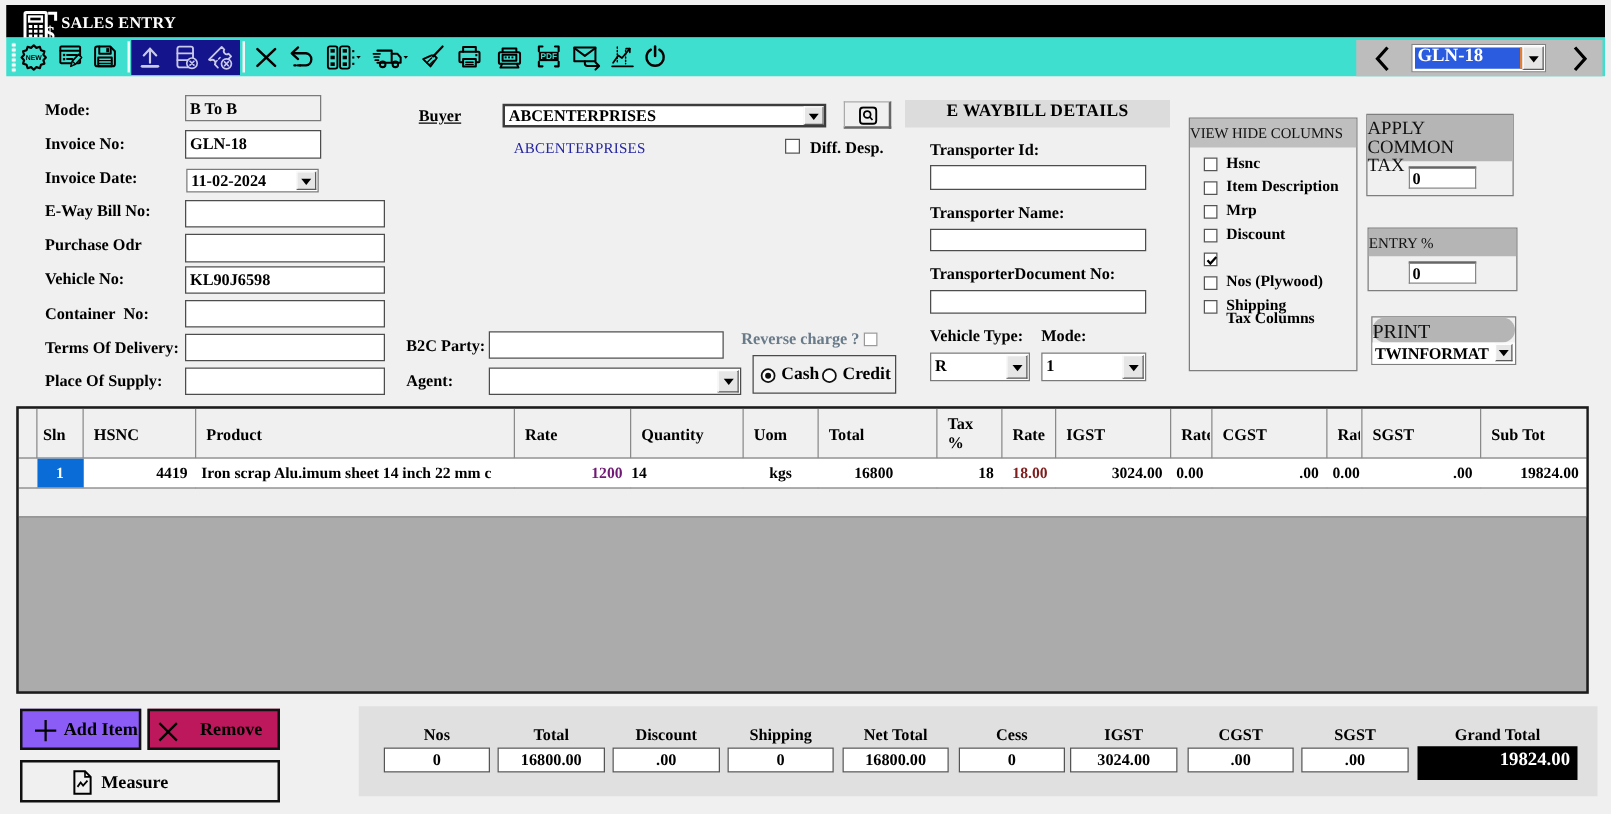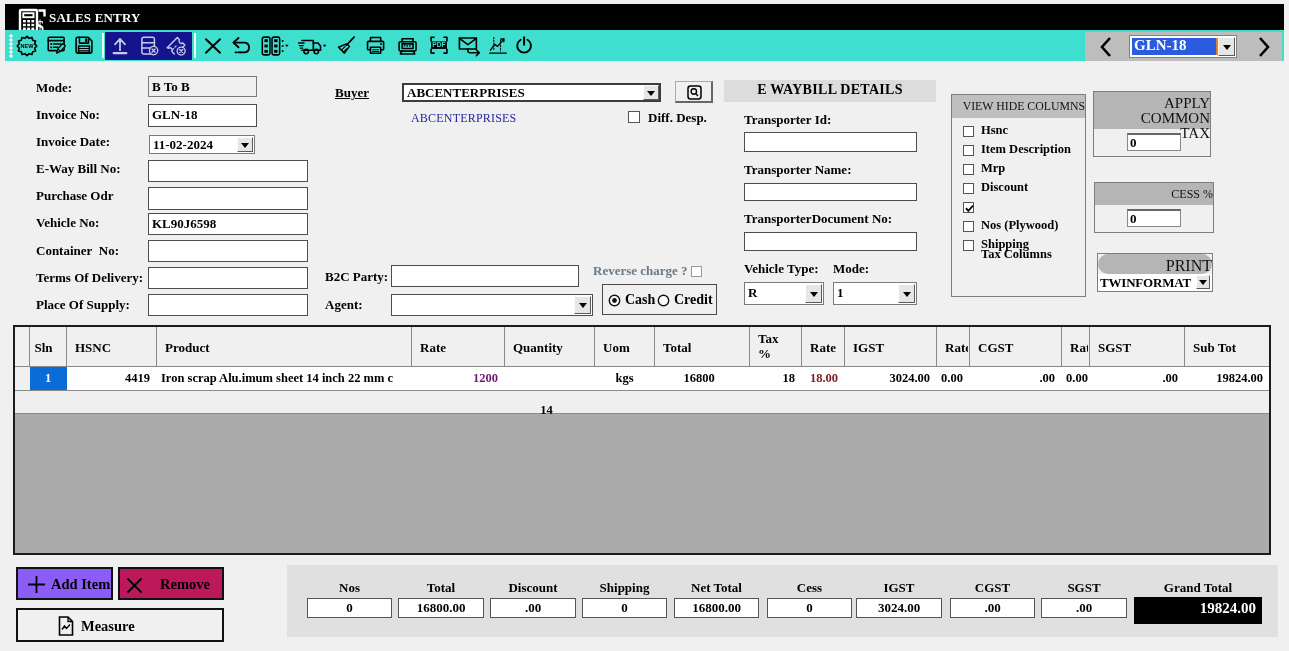--- a/index.html
+++ b/index.html
@@ -4,21 +4,21 @@
 <style>
 * { margin:0; padding:0; box-sizing:border-box; }
 html,body { width:1289px; height:651px; background:#f0f0f0; font-family:"Liberation Serif", serif; overflow:hidden; }
 .abs { position:absolute; }
 .lbl { position:absolute; font-weight:bold; font-size:13px; color:#000; white-space:nowrap; }
 .inp { position:absolute; background:#fff; border:1.5px solid #4d4d4d; font-weight:bold; font-size:13px; padding:2px 3px; white-space:nowrap; overflow:hidden; }
 .gray-inp { background:#f0f0f0; }
 .ddbtn { position:absolute; background:#e6e6e6; border:1px solid #9a9a9a; border-top-color:#fdfdfd; border-left-color:#fdfdfd; border-right-color:#5a5a5a; border-bottom-color:#5a5a5a; }
 .ddbtn:after { content:""; position:absolute; left:50%; top:50%; margin-left:-4px; margin-top:-2px; border-left:4px solid transparent; border-right:4px solid transparent; border-top:5px solid #000; }
 .cb { position:absolute; width:11px; height:11px; background:#fff; border:1px solid #555; }
-.hdrbar { position:absolute; background:#b5b5b5; text-align:right; font-size:13px; color:#111; }
+.hdrbar { position:absolute; background:#b5b5b5; text-align:left; font-size:13px; color:#111; }
 .panelbox { position:absolute; border:1px solid #7e7e7e; background:#f0f0f0; }
 </style>
 </head>
 <body>
 
 <div class="abs" style="left:5px; top:4px; width:1279px; height:26px; background:#000;">
   <svg class="abs" style="left:12px; top:4px;" width="34" height="25" viewBox="0 0 34 25">
     <path d="M21.5 2.5 H27.5 V8.5" fill="none" stroke="#fff" stroke-width="2.4"></path>
     <rect x="3" y="2" width="17" height="21" rx="1" fill="#000" stroke="#fff" stroke-width="2.4"></rect>
     <rect x="6.3" y="5.2" width="10.2" height="4" fill="none" stroke="#fff" stroke-width="1.9"></rect>
@@ -276,21 +276,21 @@
     <div class="cb" style="left:963px; top:240px;"></div>
     <div class="lbl" style="left:981px; top:237px; font-size:12.5px;">Shipping</div>
   </div>
 
 <div class="panelbox" style="left:1093px; top:91px; width:118px; height:66px;">
   <div class="hdrbar" style="left:0; top:0; width:116px; height:37px; padding-top:4px; font-size:15px; line-height:15px;">APPLY COMMON<br>TAX</div>
   <div class="inp" style="left:33px; top:41px; width:54px; height:18px; border:1px solid #888; border-top:2px solid #666; padding:0 2px; font-size:13px;">0</div>
 </div>
 
 <div class="panelbox" style="left:1094px; top:182px; width:120px; height:51px;">
-  <div class="hdrbar" style="left:0; top:0; width:118px; height:22px; padding-top:4px; font-size:12px;">CESS %</div>
+  <div class="hdrbar" style="left:0; top:0; width:118px; height:22px; padding-top:4px; font-size:12px;">ENTRY %</div>
   <div class="inp" style="left:32px; top:26px; width:54px; height:18px; border:1px solid #888; border-top:2px solid #666; padding:0 2px; font-size:13px;">0</div>
 </div>
 
 <div class="panelbox" style="left:1097px; top:253px; width:116px; height:39px;">
   <div class="hdrbar" style="left:0; top:0; width:114px; height:20px; padding-top:3px; font-size:16px;border-radius:10px;">PRINT FOTMATS</div>
   <div class="abs" style="left:0; top:20px; width:114px; height:17px; background:#fff; font-weight:bold; font-size:13px; letter-spacing:-0.2px; padding-left:2px; padding-top:1px;">TWINFORMAT
     <div class="ddbtn" style="right:2px; top:1px; width:14px; height:14px;"></div>
   </div>
 </div>
 
@@ -330,21 +330,21 @@
     <div style="position:absolute;left:15px;top:40px;width:1241px;height:23px;background:#fff;"></div>
     <div style="position:absolute;left:0px;top:40px;width:15px;height:23px;background:#f0f0f0;"></div>
     <div style="position:absolute;left:15px;top:40px;width:37px;height:23px;background:#0a6cd6;"></div>
     <div style="position:absolute;left:0px;top:63px;width:1256px;height:1px;background:#8a8a8a;"></div>
     <div style="position:absolute;left:0px;top:64px;width:1256px;height:22px;background:#efefef;"></div>
     <div style="position:absolute;left:0px;top:86px;width:1256px;height:1px;background:#8a8a8a;"></div>
     <div style="position:absolute;left:15px;top:44px;width:36px;font-weight:bold;font-size:12.5px;color:#fff;text-align:center;white-space:nowrap;">1</div>
     <div style="position:absolute;left:52px;top:44px;width:89px;font-weight:bold;font-size:12.5px;color:#000;text-align:right; padding-right:6px;white-space:nowrap;">4419</div>
     <div style="position:absolute;left:142px;top:44px;width:254px;font-weight:bold;font-size:12.5px;color:#000;text-align:left; padding-left:4px;white-space:nowrap;">Iron scrap Alu.imum sheet 14 inch 22 mm c</div>
     <div style="position:absolute;left:397px;top:44px;width:92px;font-weight:bold;font-size:12.5px;color:#701a75;text-align:right; padding-right:6px;white-space:nowrap;">1200</div>
-    <div style="position:absolute;left:490px;top:44px;width:89px;font-weight:bold;font-size:12.5px;color:#000;text-align:center; padding-right:6px;white-space:nowrap;margin-top:32px;">14</div>
+    <div style="position:absolute;left:490px;top:44px;width:89px;font-weight:bold;font-size:12.5px;color:#000;text-align:left; padding-right:6px;white-space:nowrap;">14</div>
     <div style="position:absolute;left:580px;top:44px;width:59px;font-weight:bold;font-size:12.5px;color:#000;text-align:center;white-space:nowrap;">kgs</div>
     <div style="position:absolute;left:640px;top:44px;width:94px;font-weight:bold;font-size:12.5px;color:#000;text-align:center; padding-right:6px;white-space:nowrap;">16800</div>
     <div style="position:absolute;left:735px;top:44px;width:51px;font-weight:bold;font-size:12.5px;color:#000;text-align:right; padding-right:6px;white-space:nowrap;">18</div>
     <div style="position:absolute;left:787px;top:44px;width:42px;font-weight:bold;font-size:12.5px;color:#7f1d1d;text-align:right; padding-right:6px;white-space:nowrap;">18.00</div>
     <div style="position:absolute;left:830px;top:44px;width:91px;font-weight:bold;font-size:12.5px;color:#000;text-align:right; padding-right:6px;white-space:nowrap;">3024.00</div>
     <div style="position:absolute;left:922px;top:44px;width:32px;font-weight:bold;font-size:12.5px;color:#000;text-align:left; padding-left:4px;white-space:nowrap;">0.00</div>
     <div style="position:absolute;left:955px;top:44px;width:91px;font-weight:bold;font-size:12.5px;color:#000;text-align:right; padding-right:6px;white-space:nowrap;">.00</div>
     <div style="position:absolute;left:1047px;top:44px;width:27px;font-weight:bold;font-size:12.5px;color:#000;text-align:left; padding-left:4px;white-space:nowrap;">0.00</div>
     <div style="position:absolute;left:1075px;top:44px;width:94px;font-weight:bold;font-size:12.5px;color:#000;text-align:right; padding-right:6px;white-space:nowrap;">.00</div>
     <div style="position:absolute;left:1170px;top:44px;width:84px;font-weight:bold;font-size:12.5px;color:#000;text-align:right; padding-right:6px;white-space:nowrap;">19824.00</div>

